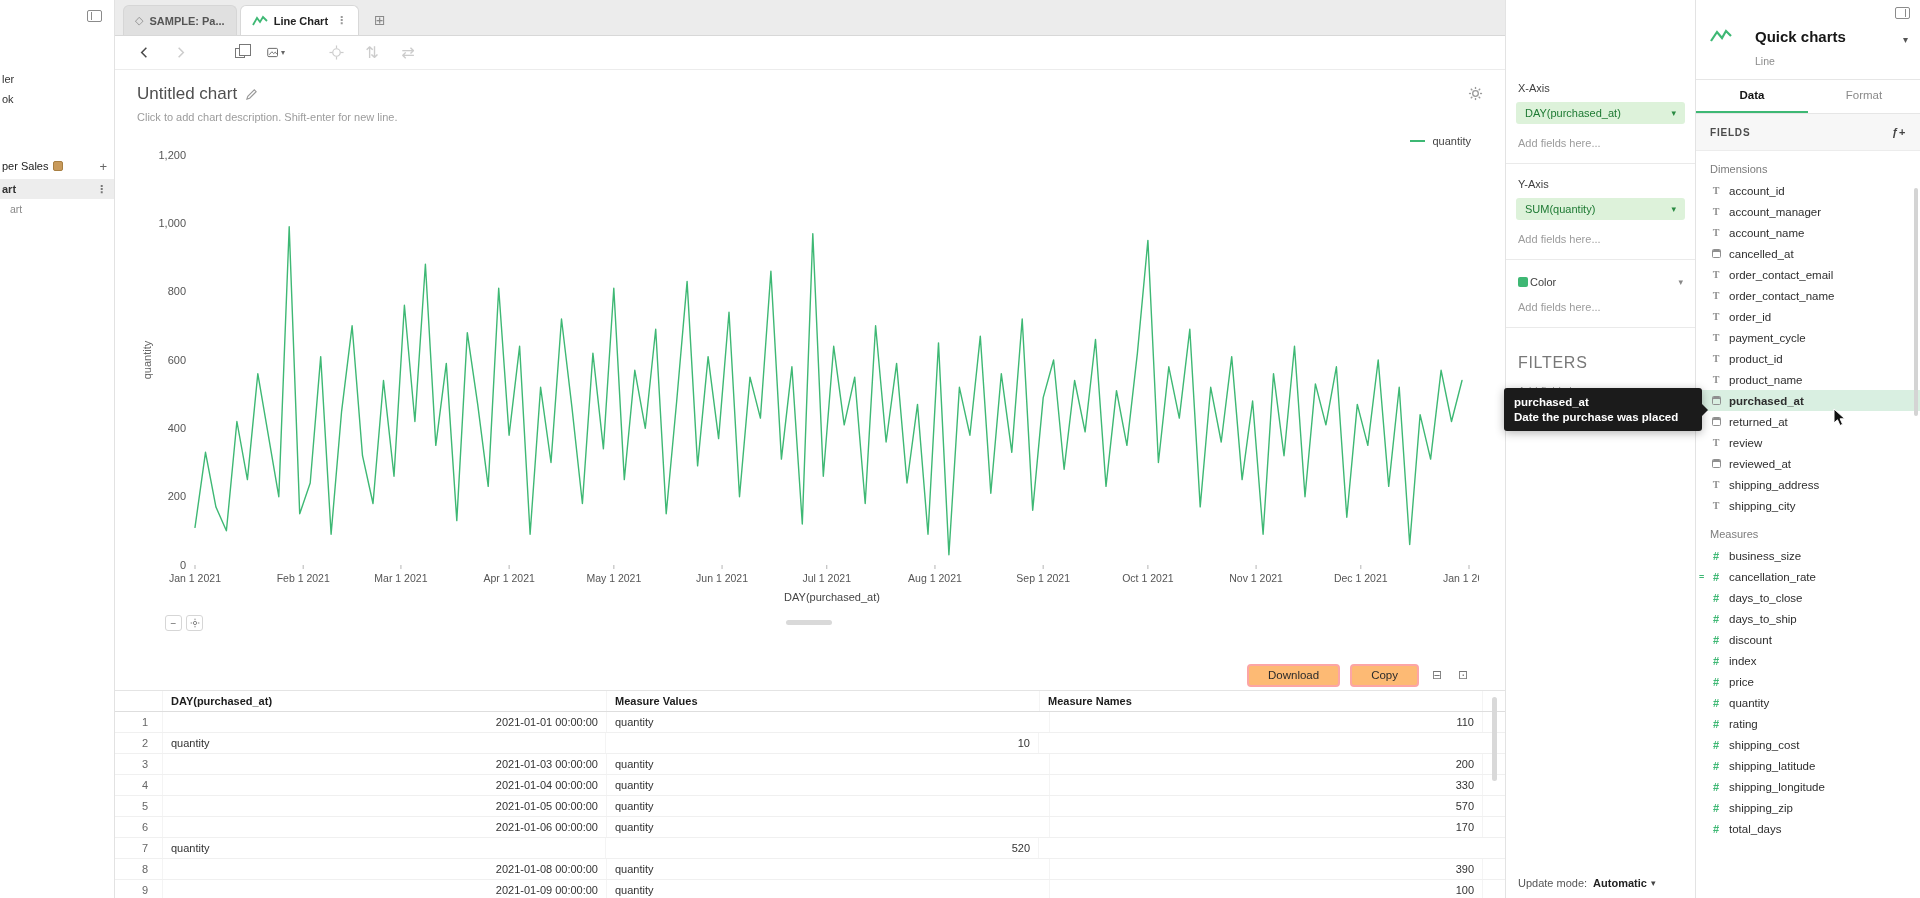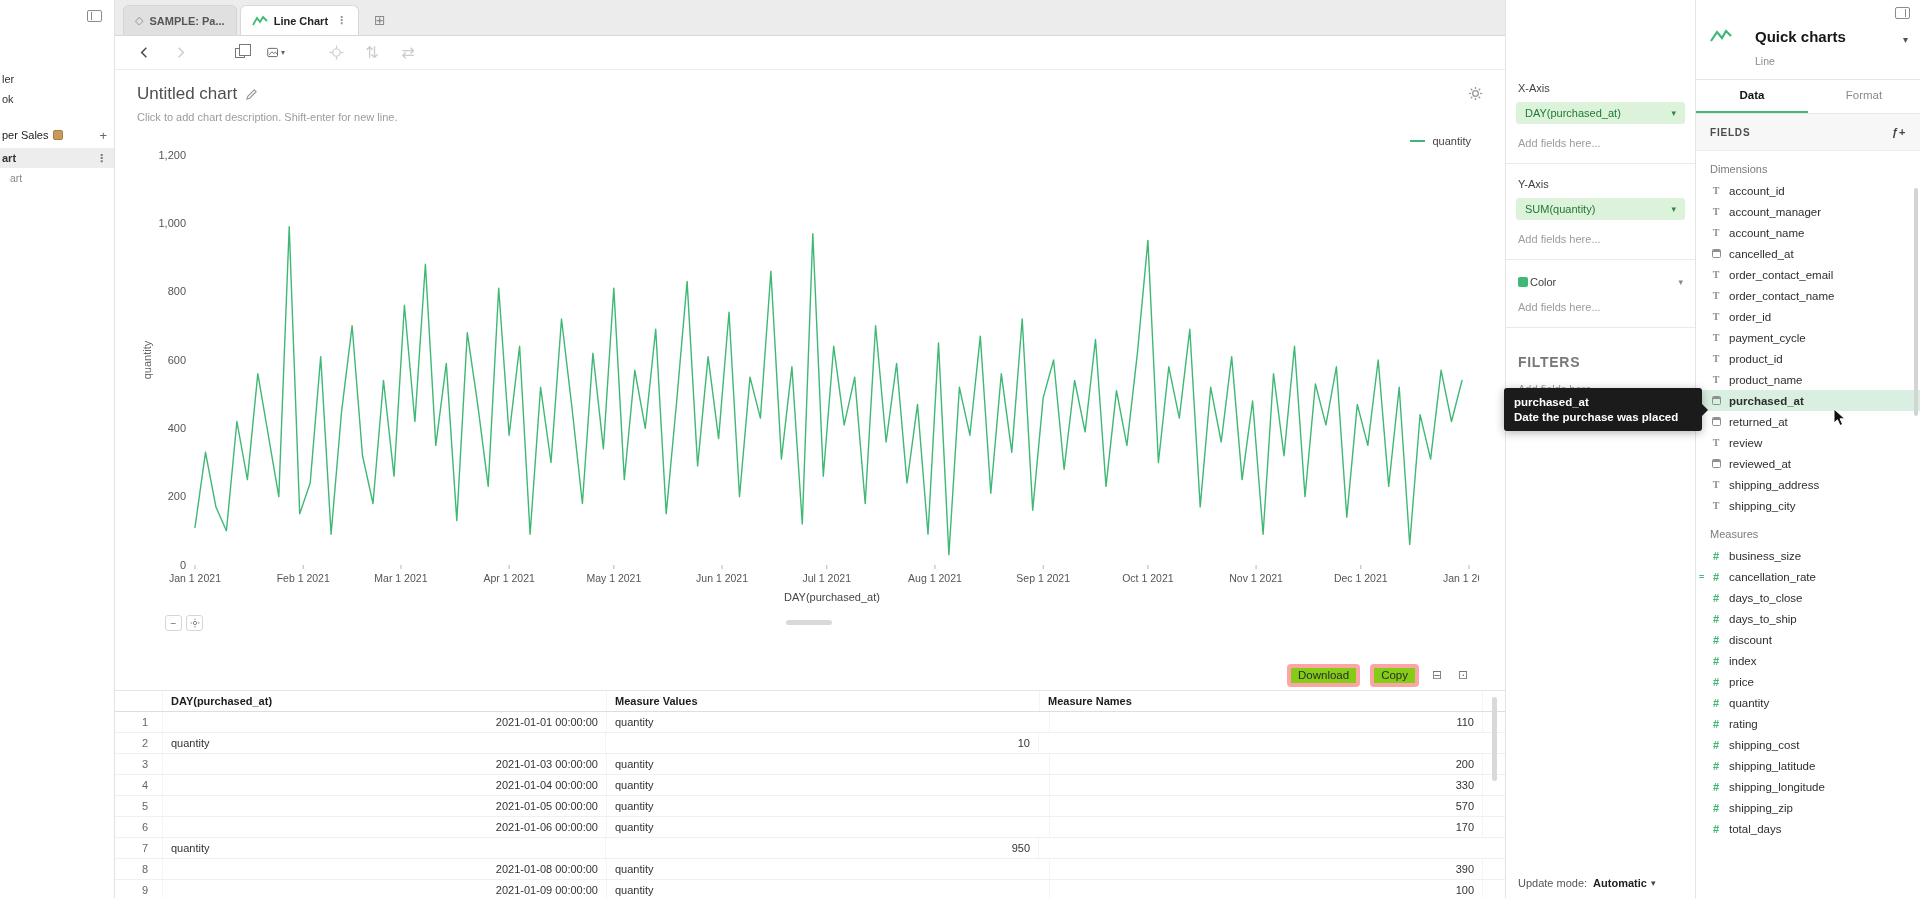--- a/index.html
+++ b/index.html
@@ -10,21 +10,21 @@
 
 
 .left-strip{width:115px;flex:none;border-right:1px solid #e2e2e2;background:#fff;padding-top:8px;position:relative}
 .strip-top{display:flex;justify-content:flex-end;padding:2px 12px 0 0;height:24px}
 .panel-ic{display:inline-block;width:15px;height:12px;border:1.2px solid #8b8b8b;border-radius:2px;position:relative;cursor:pointer;background:#fff}
 .panel-ic::after{content:'';position:absolute;top:1px;bottom:1px;width:1.2px;background:#8b8b8b}
 .panel-ic.left::after{left:3px}
 .panel-ic.right::after{right:3px}
 .strip-item{height:20px;display:flex;align-items:center;font-size:11px;color:#333;white-space:nowrap;overflow:hidden;padding:0 0 0 2px;cursor:pointer}
 .strip-item.first{margin-top:37px}
-.strip-item.section{margin-top:16px;color:#222}
+.strip-item.section{margin-top:47px;color:#222}
 .strip-item.selected{background:#ededed;font-weight:700;margin-top:3px}
 .strip-item.muted{color:#8a8a8a;font-size:10.5px;padding-left:10px}
 .pkg{width:10px;height:10px;background:#c89a5b;border:1px solid #a87f42;border-radius:2px;margin-left:5px;flex:none}
 .plus{margin-left:auto;color:#666;font-size:13px;padding-right:7px}
 .kebab{margin-left:auto;color:#777;padding-right:7px;font-size:11px}
 
 
 .main-col{flex:1;display:flex;flex-direction:column;min-width:0;position:relative;background:#fff}
 .tab-bar{height:36px;background:#ececec;border-bottom:1px solid #d8d8d8;display:flex;align-items:flex-end;padding-left:8px;gap:3px;flex:none}
 .tab{height:30px;display:flex;align-items:center;gap:6px;padding:0 11px;border-radius:6px 6px 0 0;font-size:11px;cursor:pointer}
@@ -50,21 +50,21 @@
 .chart-desc{font-size:11px;color:#9c9c9c;margin-top:7px}
 .legend{display:flex;justify-content:flex-end;align-items:center;gap:7px;font-size:11px;color:#444;margin-top:12px;padding-right:10px}
 .legend-swatch{width:15px;height:2px;background:var(--accent,#3eb874)}
 svg.chart{display:block;width:1342px;height:470px}
 .chart-controls{height:20px;position:relative;margin-top:-2px}
 .ctrl-btn{position:absolute;top:0;width:17px;height:16px;border:1px solid #d6d6d6;border-radius:3px;background:#fff;color:#666;font-size:10px;display:flex;align-items:center;justify-content:center;cursor:pointer}
 .hscroll{position:absolute;left:50%;transform:translateX(-50%);top:5px;width:46px;height:5px;border-radius:3px;background:#d9d9d9;cursor:pointer}
 
 
 .table-toolbar{height:30px;display:flex;align-items:center;justify-content:flex-end;gap:10px;padding-right:34px;flex:none}
-.btn{height:23px;padding:0 7px;border:4px solid #fca5a5;border-radius:4px;background:#84cc16;font-size:11.5px;color:#2b2b2b;display:flex;align-items:center;cursor:pointer;font-family:inherit}
+.btn{height:23px;padding:0 19px;border:2px solid #fca5a5;border-radius:4px;background:#fdba74;font-size:11.5px;color:#2b2b2b;display:flex;align-items:center;cursor:pointer;font-family:inherit}
 .tt-ic{color:#777;font-size:12px;cursor:pointer;width:16px;text-align:center}
 .data-table{flex:1;overflow:hidden;border-top:1px solid #e4e4e4;position:relative}
 .trow{display:flex;height:21px;align-items:center;font-size:11px;border-bottom:1px solid #f0f0f0;background:#fff}
 .trow.head{font-weight:700;color:#1c1c1c;border-bottom:1px solid #dedede}
 .tc{height:100%;display:flex;align-items:center;border-right:1px solid #f4f4f4;padding:0 8px;overflow:hidden;white-space:nowrap}
 .tc.num{width:48px;justify-content:flex-end;color:#666;padding-right:14px}
 .tc.c1{width:444px;justify-content:flex-end}
 .tc.c2{width:443px;justify-content:flex-start}
 .tc.c3{width:433px;justify-content:flex-end}
 .trow.head .tc{justify-content:flex-start}
@@ -74,21 +74,21 @@
 
 .config-col{width:190px;flex:none;border-left:1px solid #e3e3e3;position:relative;background:#fff;font-size:11px;padding-top:82px}
 .cfg-label{padding:0 12px;color:#3f3f3f}
 .pill{margin:8px 10px 0;background:var(--pill-bg,#ddf2da);color:var(--pill-text,#1e7a33);border-radius:3px;height:22px;display:flex;align-items:center;justify-content:space-between;padding:0 9px;cursor:pointer}
 .pill .chev{color:#2a8a42;font-size:9px}
 .cfg-drop{padding:13px 12px 14px;color:#9c9c9c;border-bottom:1px solid #eaeaea;cursor:pointer}
 .cfg-sec2{margin-top:14px}
 .color-head{display:flex;align-items:center;gap:2px;padding:16px 12px 0;cursor:pointer;color:#3f3f3f}
 .swatch{width:10px;height:10px;border-radius:2px;background:var(--accent,#3eb874)}
 .color-head .chev{margin-left:auto;color:#888;font-size:9px}
-.filters-label{padding:26px 12px 0;font-size:14px;letter-spacing:.7px;color:#787878;font-weight:700}
+.filters-label{padding:26px 12px 0;font-size:16px;letter-spacing:.7px;color:#787878;font-weight:400}
 .update-row{position:absolute;bottom:9px;left:12px;right:6px;display:flex;align-items:flex-start;gap:6px;color:#555}
 .update-val{display:flex;align-items:center;gap:4px;color:#222;font-weight:600;cursor:pointer}
 .update-val .chev{font-size:9px;color:#444}
 
 
 .fields-col{width:225px;flex:none;border-left:1px solid #e3e3e3;background:#fff;display:flex;flex-direction:column;position:relative;padding-top:28px}
 .fp-head{display:flex;align-items:flex-start;gap:23px;padding:0 12px 12px 14px;border-bottom:1px solid #e6e6e6}
 .fp-title{font-size:15px;font-weight:700;color:#161616;line-height:1.15}
 .fp-sub{font-size:10.5px;color:#8c8c8c;margin-top:10px}
 .fp-chev{margin-left:auto;color:#555;font-size:10px;cursor:pointer;margin-top:6px}
@@ -330,21 +330,21 @@
           </div>
           <div class="trow">
             <div class="tc num">6</div>
             <div class="tc c1">2021-01-06 00:00:00</div>
             <div class="tc c2">quantity</div>
             <div class="tc c3">170</div>
           </div>
           <div class="trow">
             <div class="tc num">7</div>
             <div class="tc c2">quantity</div>
-            <div class="tc c3">950</div>
+            <div class="tc c3">520</div>
           </div>
           <div class="trow">
             <div class="tc num">8</div>
             <div class="tc c1">2021-01-08 00:00:00</div>
             <div class="tc c2">quantity</div>
             <div class="tc c3">390</div>
           </div>
           <div class="trow">
             <div class="tc num">9</div>
             <div class="tc c1">2021-01-09 00:00:00</div>

